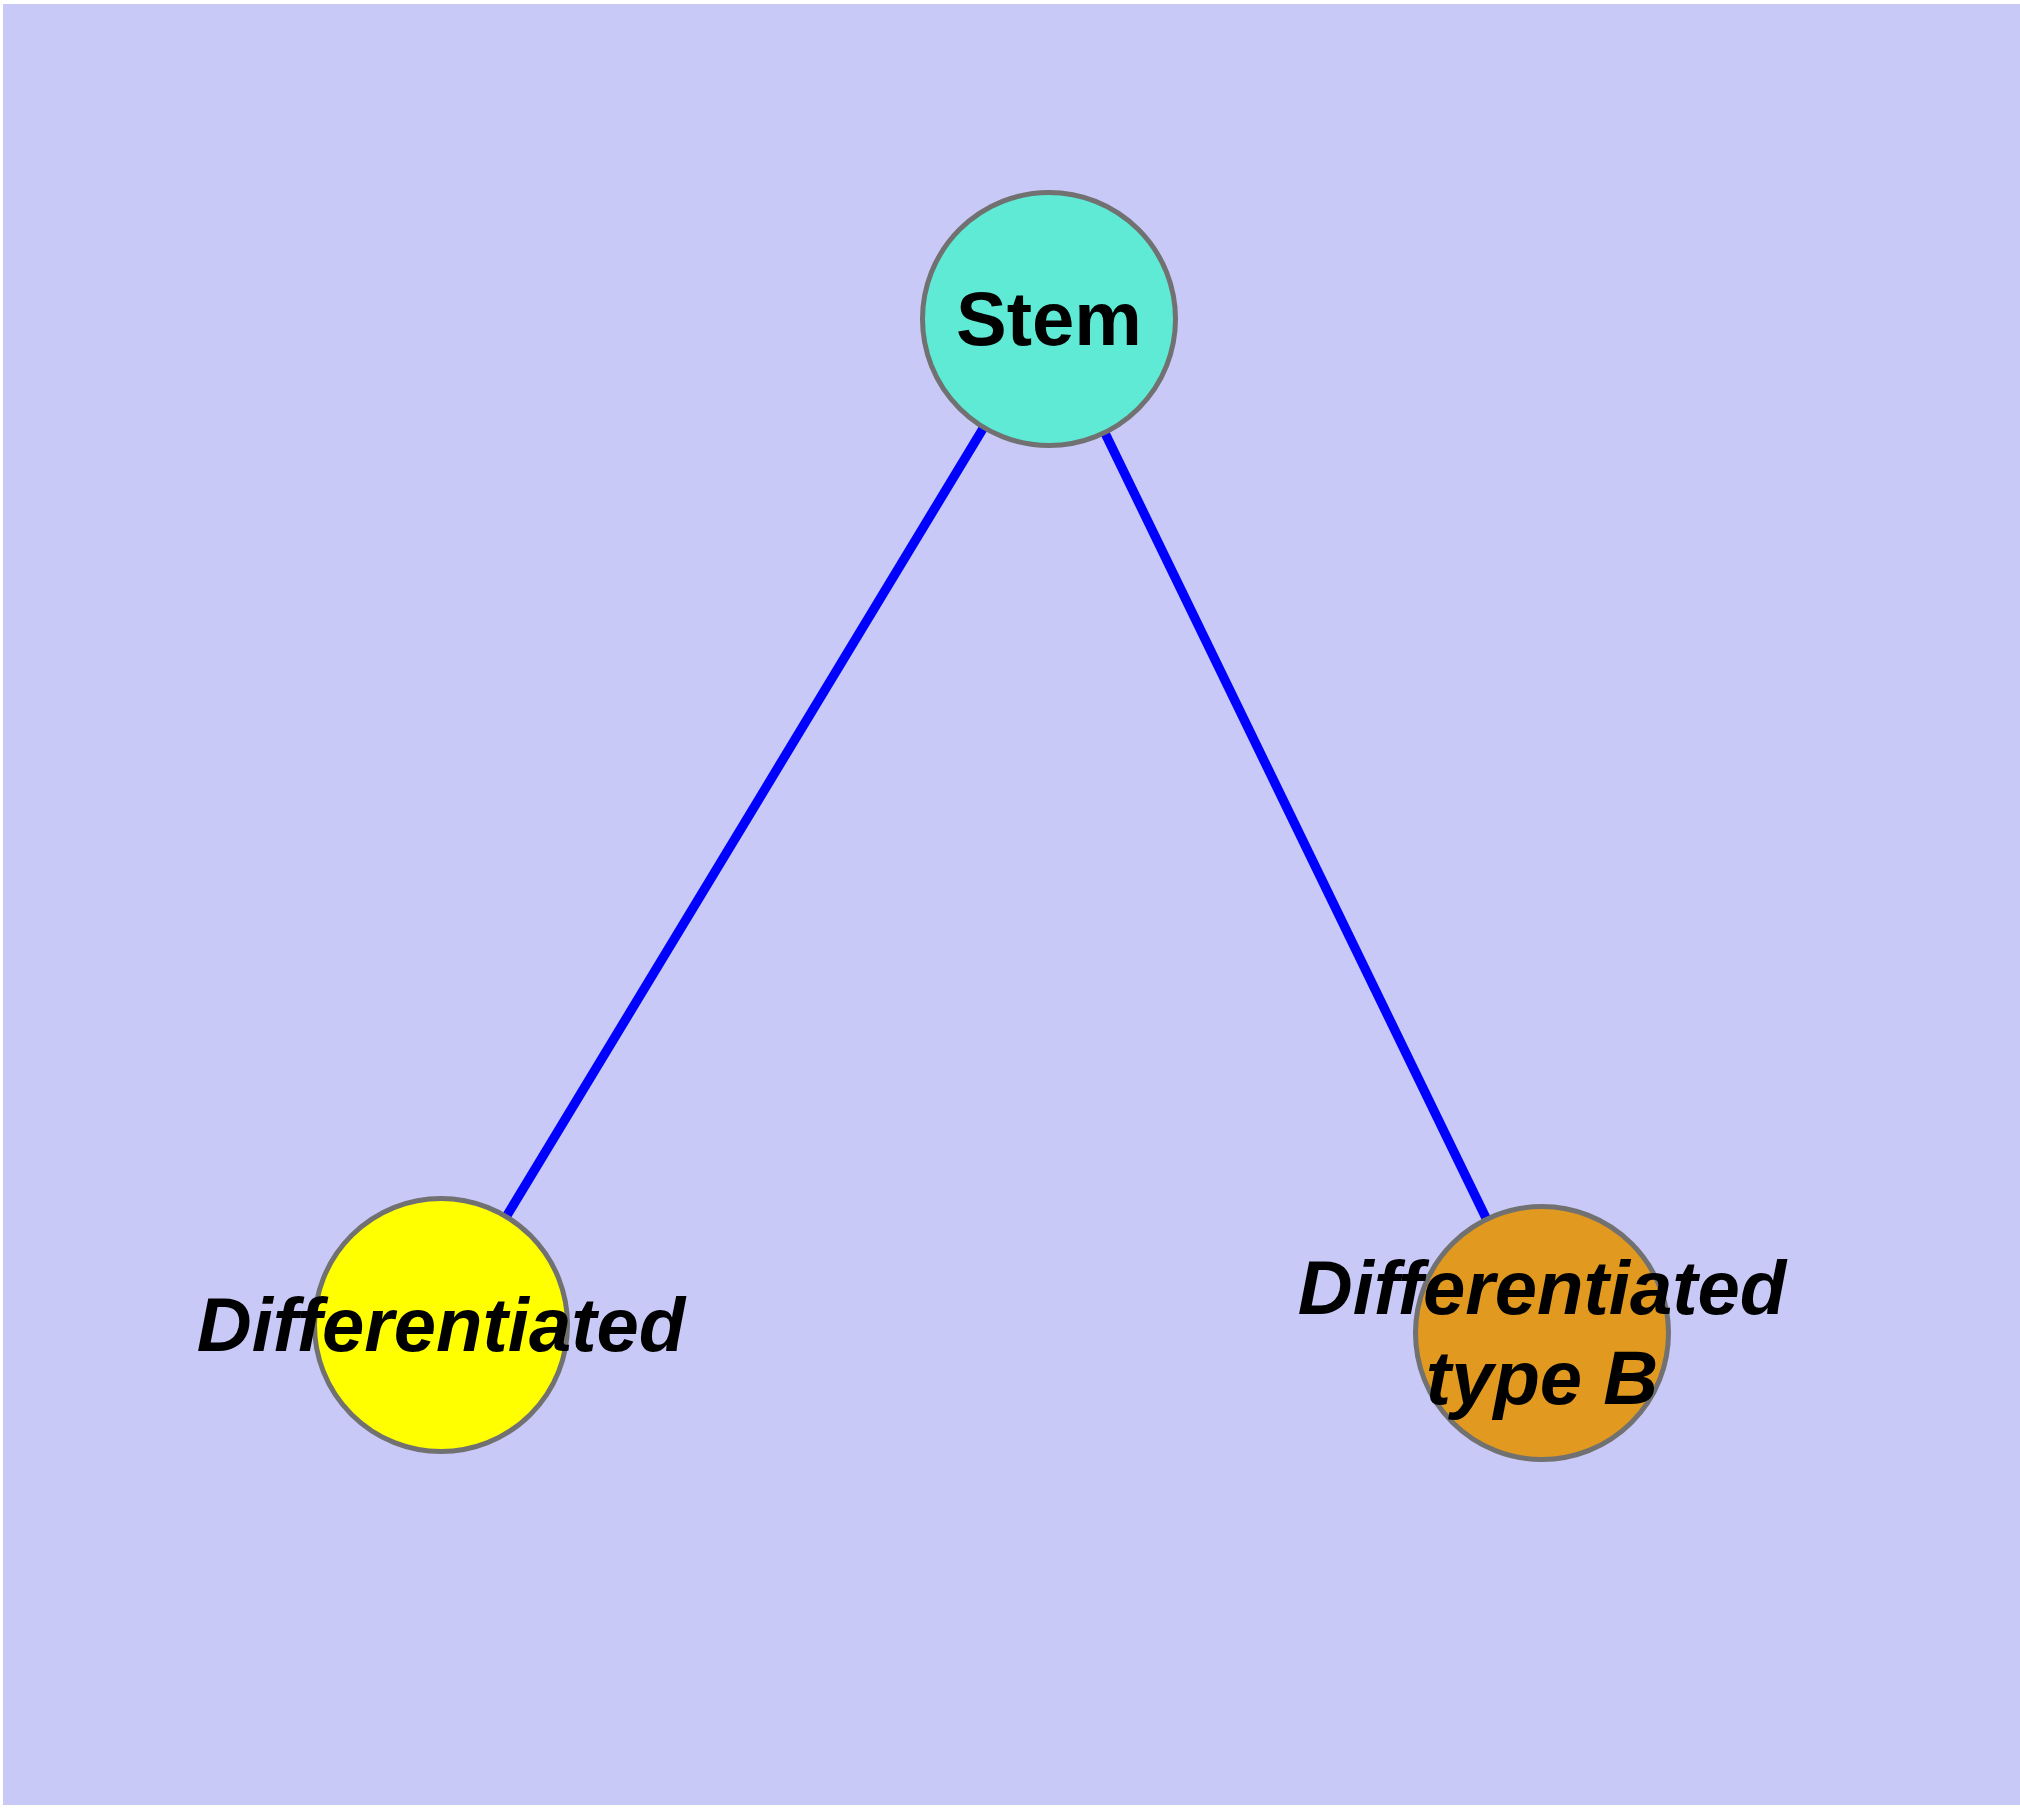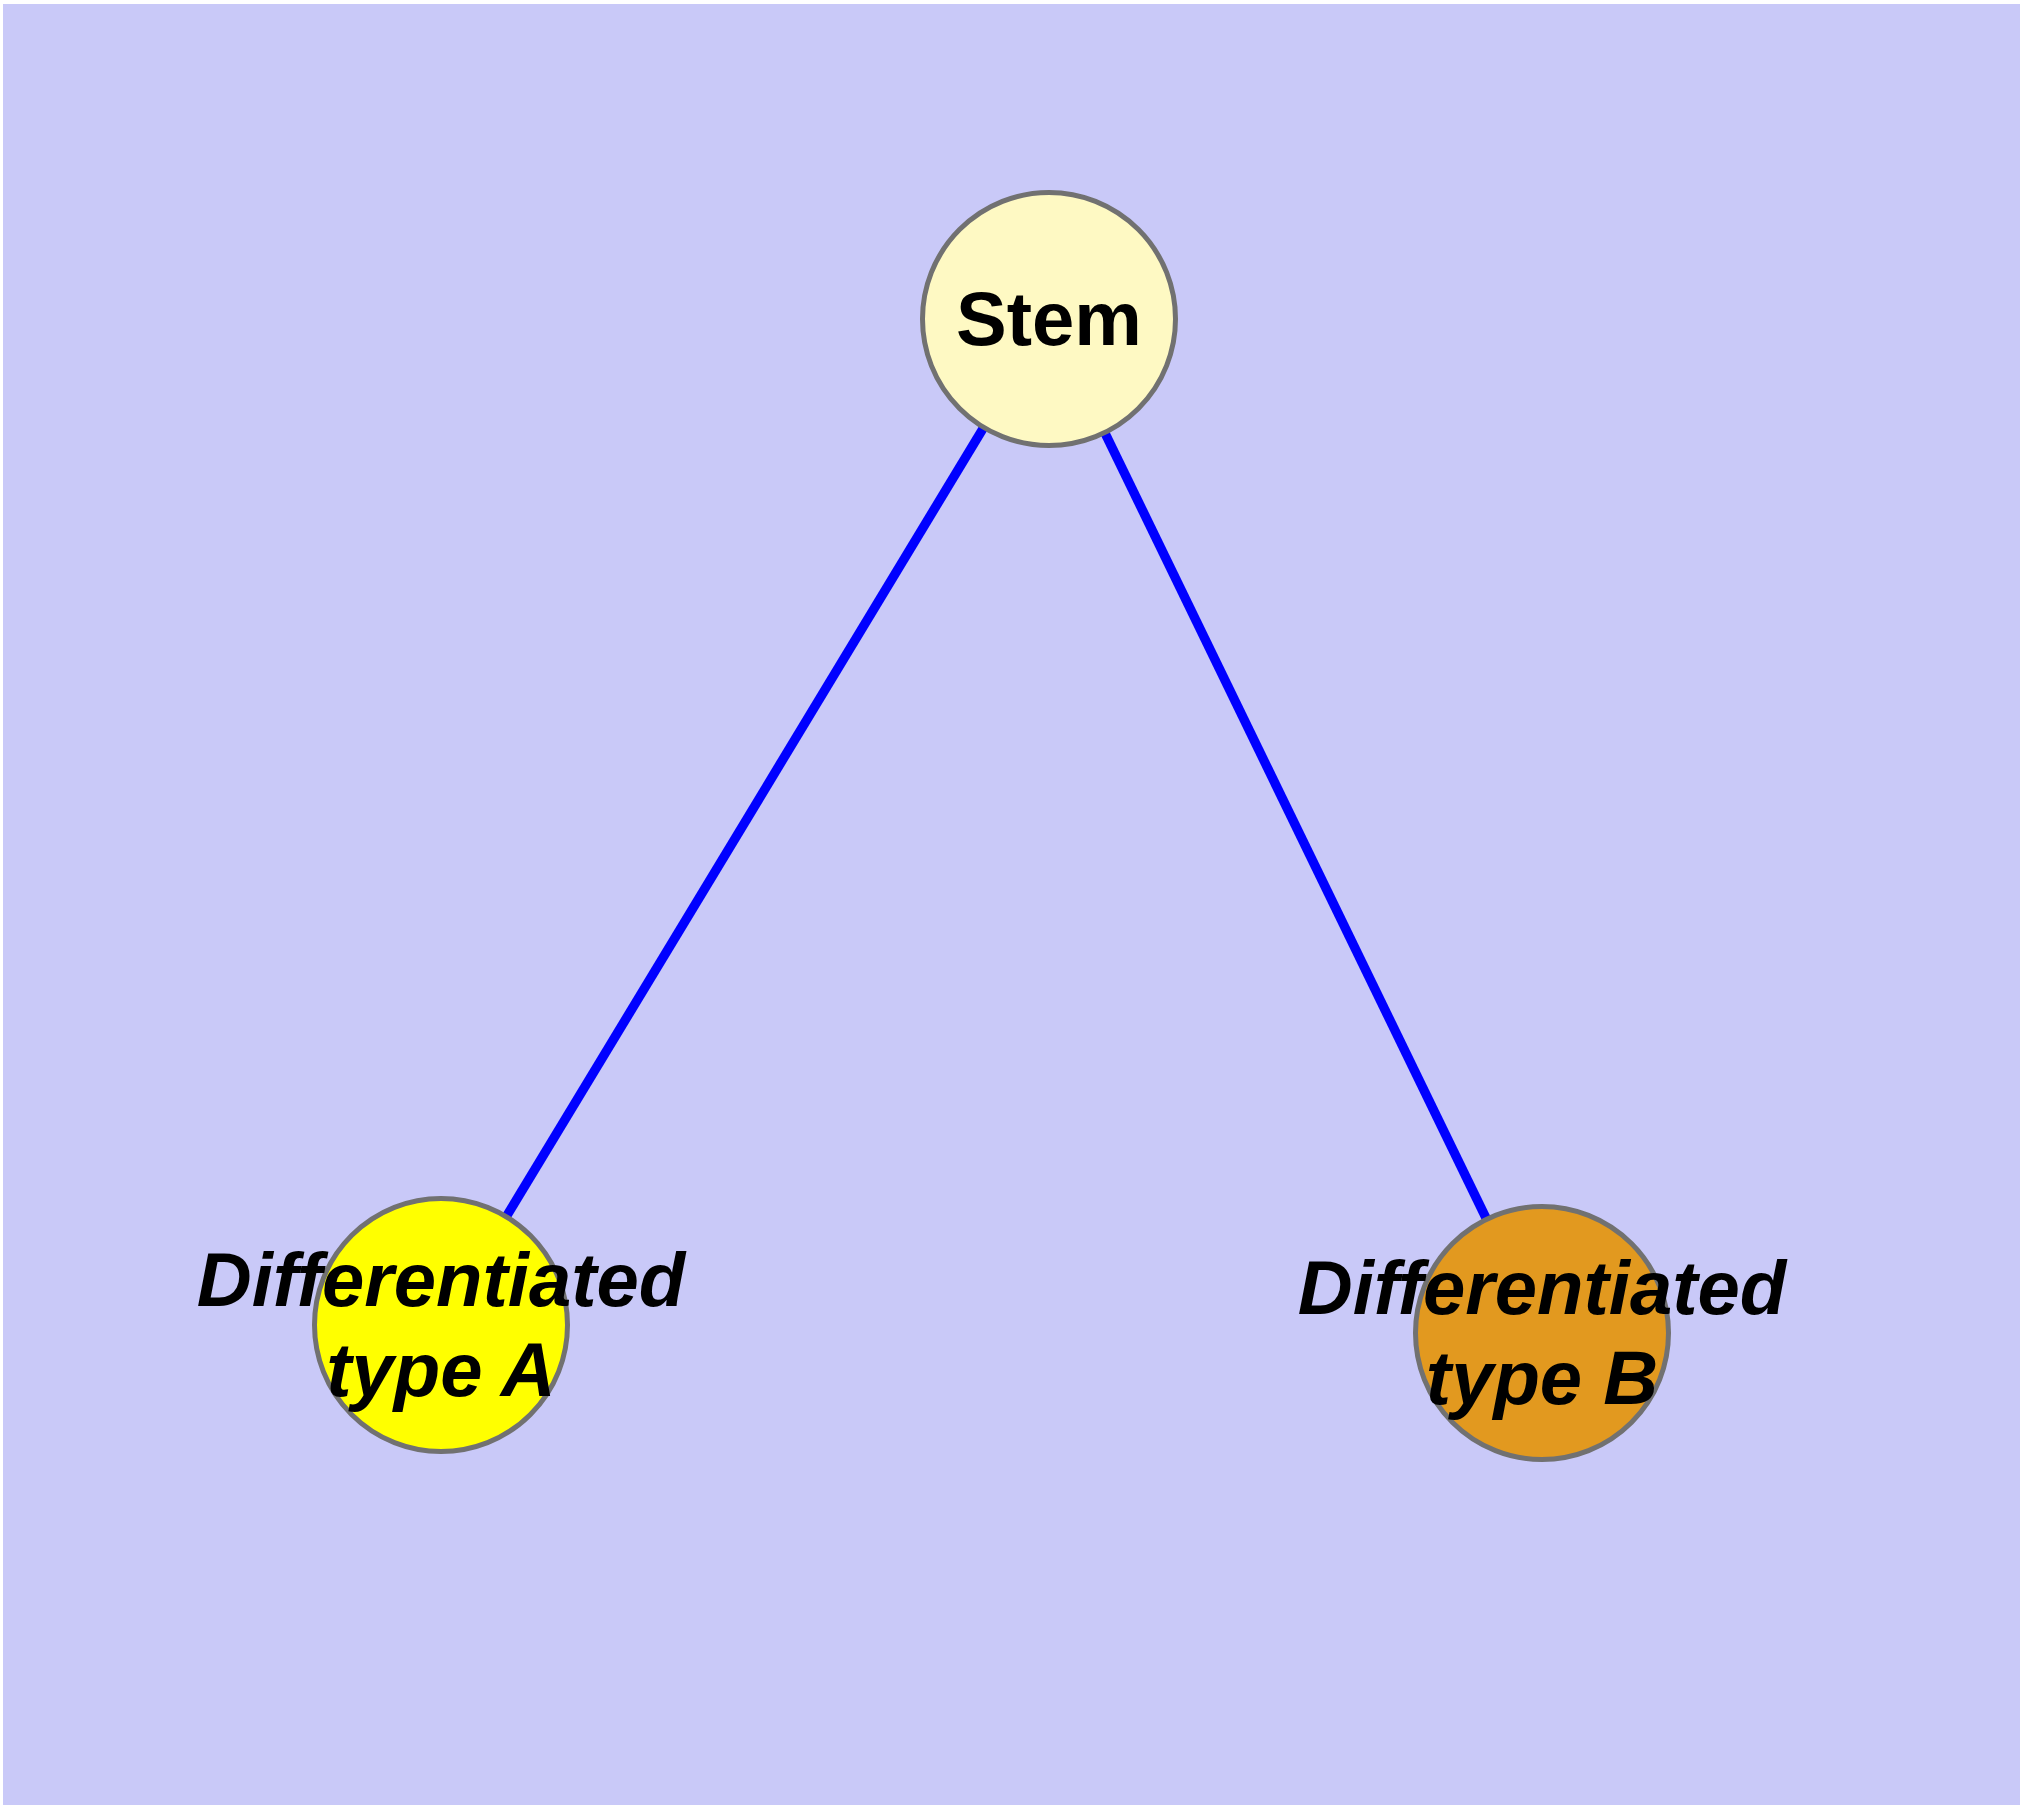--- a/index.html
+++ b/index.html
@@ -65,28 +65,27 @@
 
 <div class="page">
 
   <div class="bg" style="background-color: rgb(201, 201, 248);"></div>
 
   <svg class="edge-layer" viewBox="0 0 2384 2138" xmlns="http://www.w3.org/2000/svg">
     <line x1="1238" y1="376" x2="520" y2="1563" stroke-width="11" style="stroke: rgb(0, 0, 255);"></line>
     <line x1="1238" y1="376" x2="1819" y2="1573" stroke-width="11" style="stroke: rgb(0, 0, 255);"></line>
   </svg>
 
-  <div class="node node-stem" style="background-color: #fef9c3; border-color: rgb(113, 113, 113);">
+  <div class="node node-stem" style="background-color: #5eead4; border-color: rgb(113, 113, 113);">
     <span class="node-label" style="color: rgb(0, 0, 0);">Stem</span>
   </div>
 
   <div class="node node-type-a" style="background-color: rgb(255, 255, 0); border-color: rgb(113, 113, 113);">
     <span class="node-label" style="color: rgb(0, 0, 0);">
       <span class="line">Differentiated</span>
-      <span class="line">type A</span>
     </span>
   </div>
 
   <div class="node node-type-b" style="background-color: rgb(226, 153, 31); border-color: rgb(113, 113, 113);">
     <span class="node-label" style="color: rgb(0, 0, 0);">
       <span class="line">Differentiated</span>
       <span class="line">type B</span>
     </span>
   </div>
 

